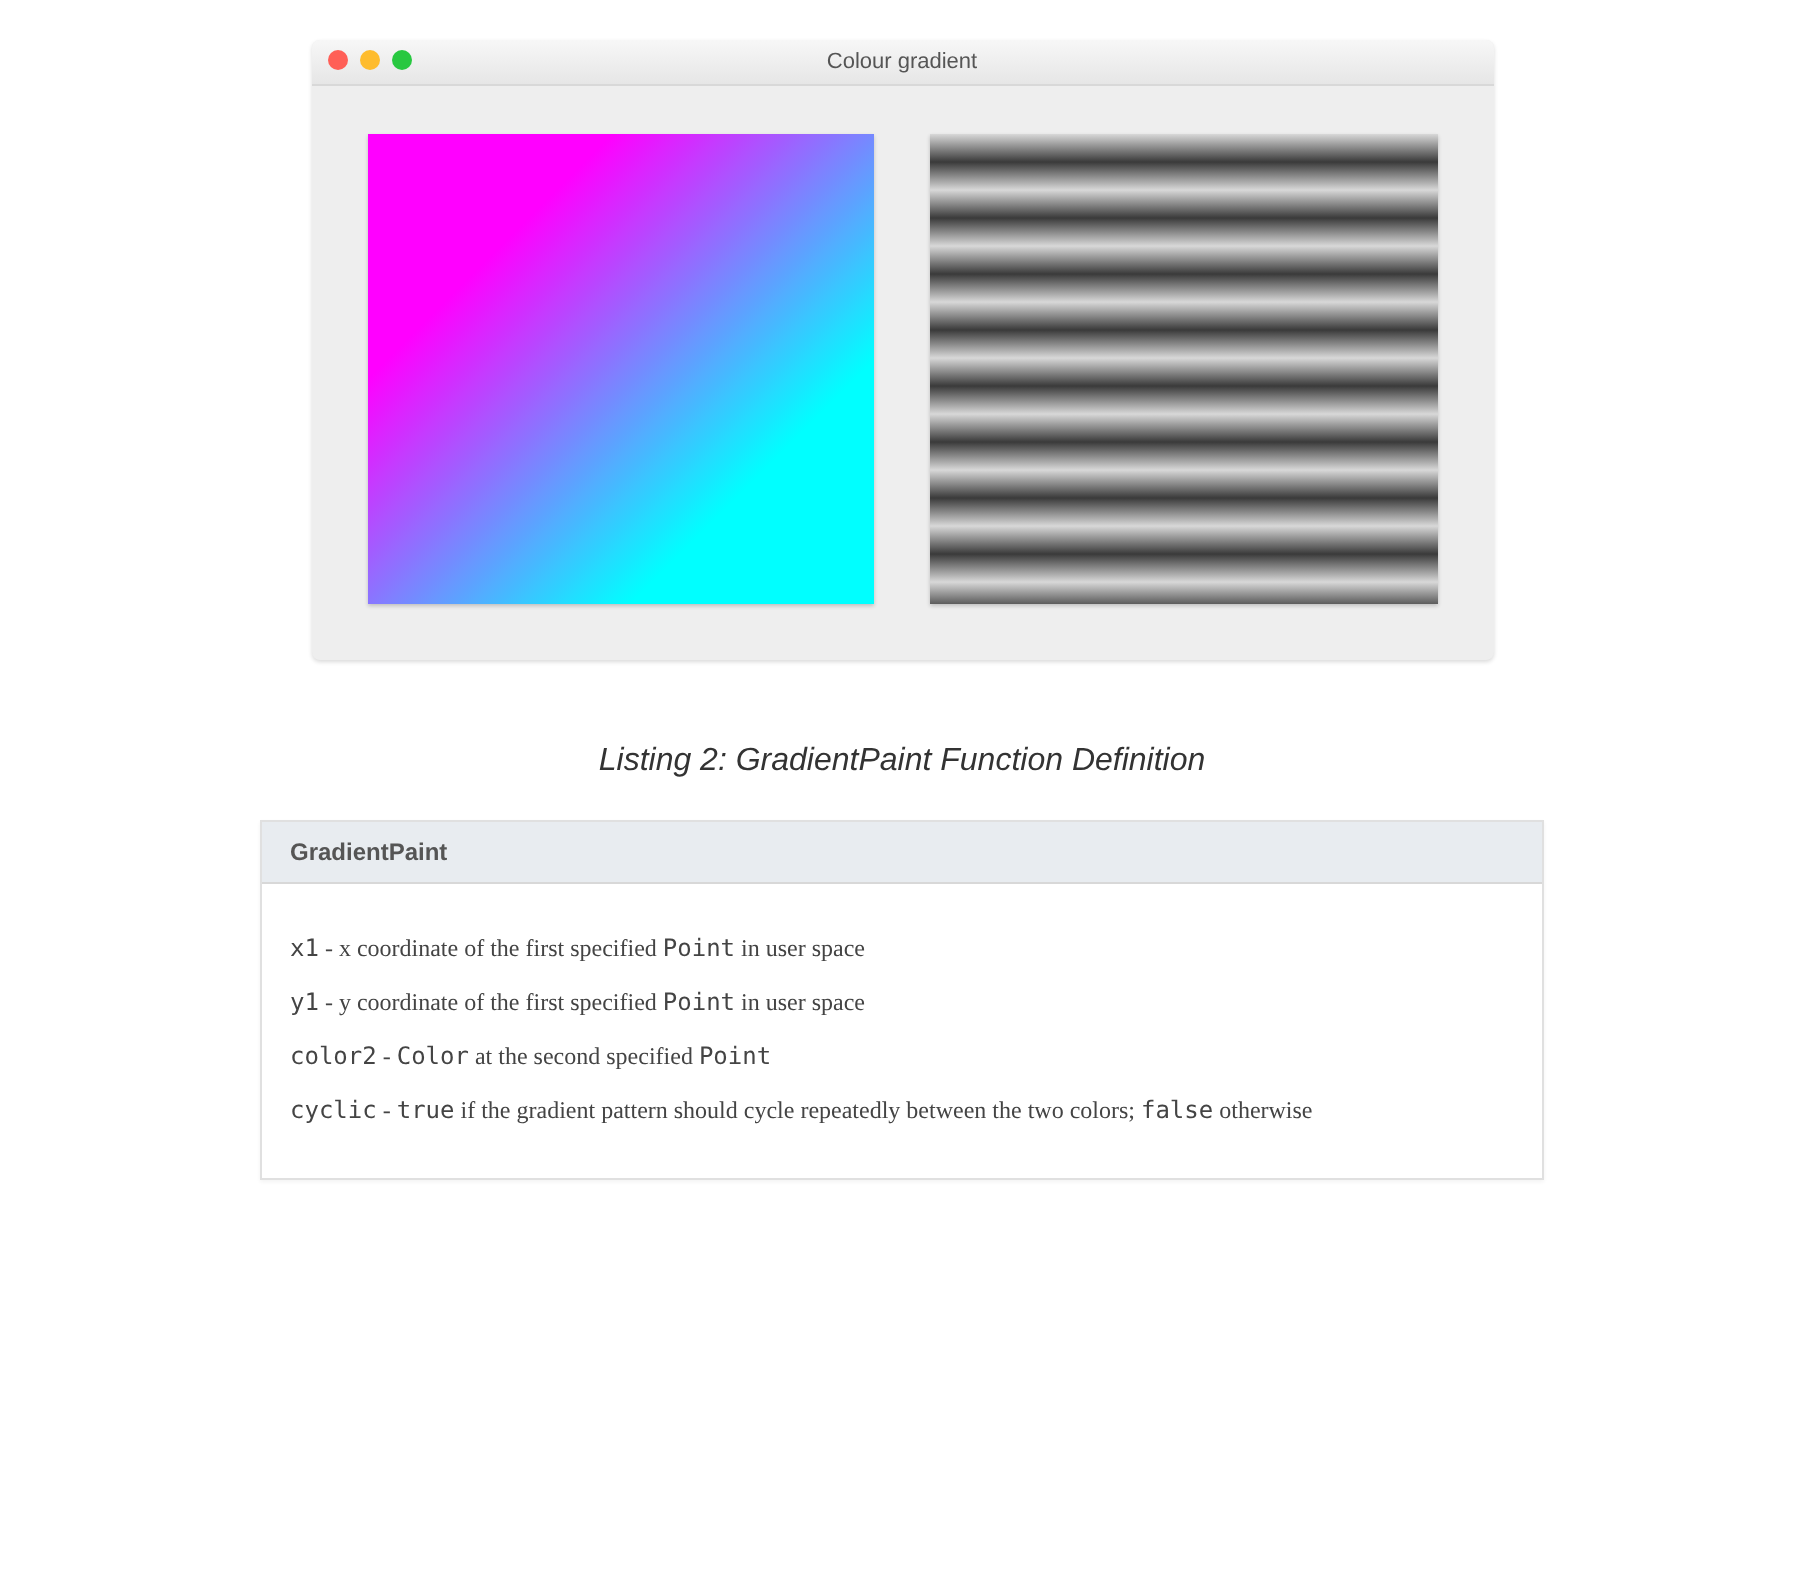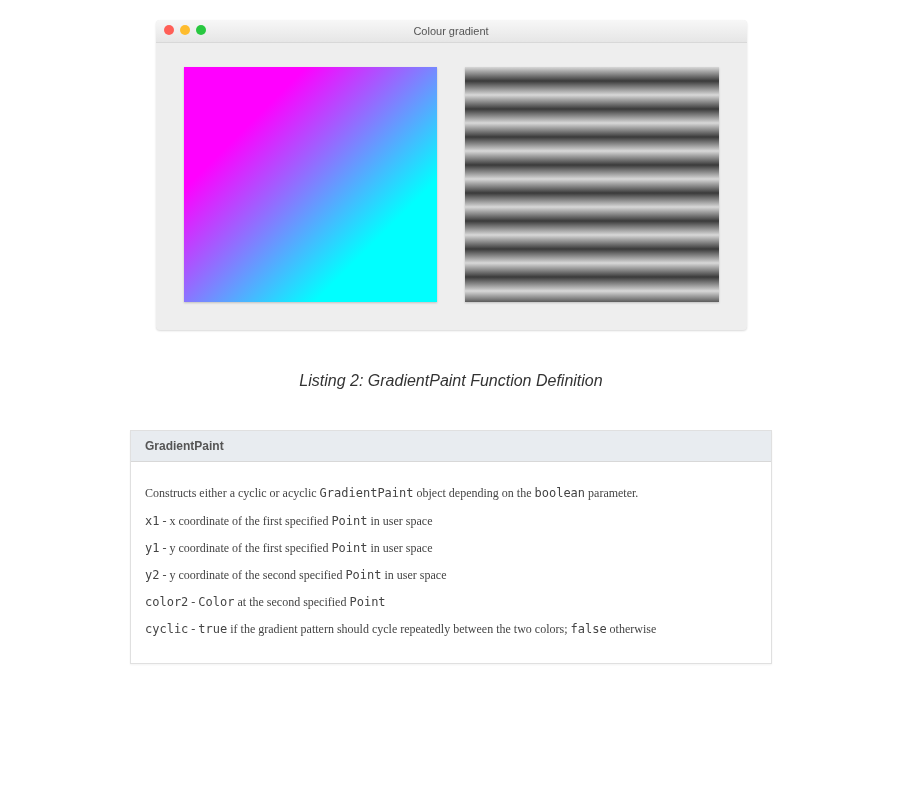--- a/index.html
+++ b/index.html
@@ -74,21 +74,21 @@
     );
   }
 
   
   .caption {
     font-family: 'Helvetica Neue', Arial, sans-serif;
     font-style: italic;
     font-size: 16px;
     color: #333;
     text-align: center;
-    margin: 42px 0 40px 0;
+    margin: 42px 0 20px 0;
   }
 
   
   .doc-panel {
     width: 640px;
     margin: 0 auto;
     border: 1px solid #e0e0e0;
     box-shadow: 0 1px 2px rgba(0,0,0,0.05);
     font-size: 12px;
   }
@@ -143,24 +143,22 @@
       <div class="swatch swatch-left"></div>
       <div class="swatch swatch-right"></div>
     </div>
   </div>
 
   <div class="caption">Listing 2: GradientPaint Function Definition</div>
 
   <div class="doc-panel">
     <div class="doc-header">GradientPaint</div>
     <div class="doc-body">
-      <div class="desc" id="desc">Constructs either a cyclic or acyclic <span class="mono">GradientPaint</span> object depending on the <span class="mono">boolean</span> parameter.</div>
       <div id="param-docs">
           <div class="param-line"><span class="mono">x1</span> - x coordinate of the first specified <span class="mono">Point</span> in user space</div>
           <div class="param-line"><span class="mono">y1</span> - y coordinate of the first specified <span class="mono">Point</span> in user space</div>
-          <div class="param-line"><span class="mono">y2</span> - y coordinate of the second specified <span class="mono">Point</span> in user space</div>
           <div class="param-line"><span class="mono">color2</span> - <span class="mono">Color</span> at the second specified <span class="mono">Point</span></div>
           <div class="param-line"><span class="mono">cyclic</span> - <span class="mono">true</span> if the gradient pattern should cycle repeatedly between the two colors; <span class="mono">false</span> otherwise</div>
         </div>
     </div>
   </div>
 
 </div>
 
 </body></html>

